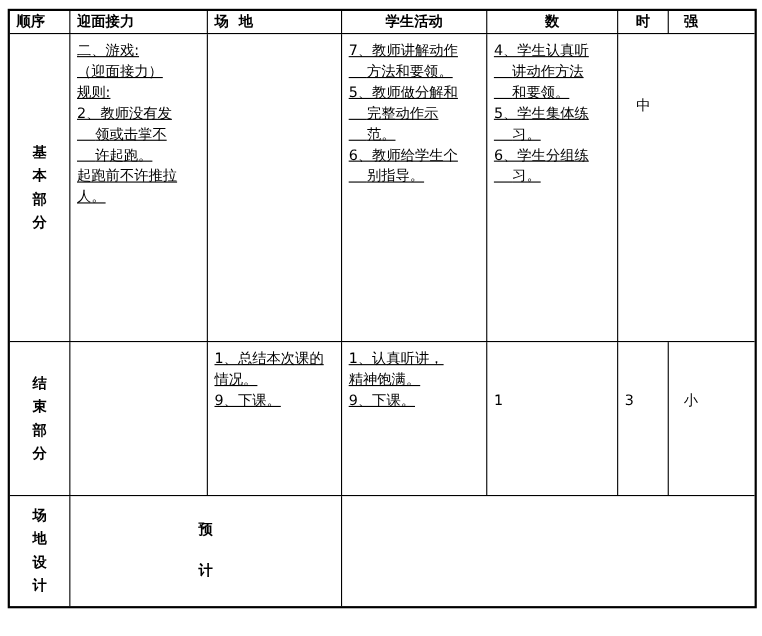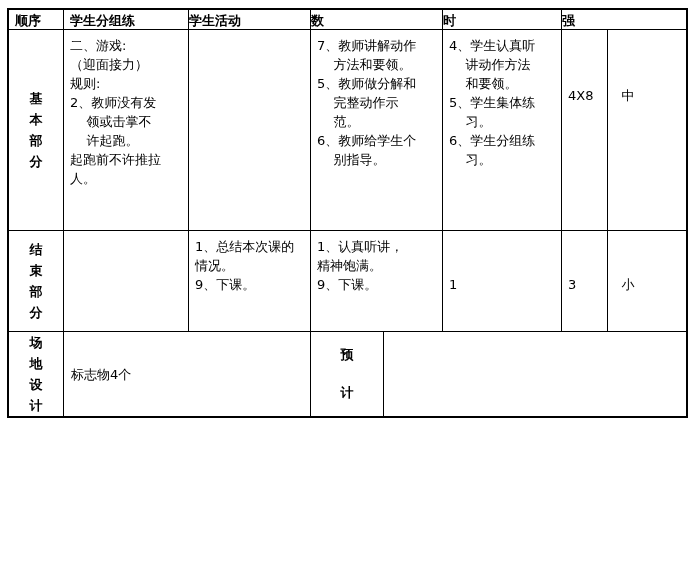--- a/index.html
+++ b/index.html
@@ -10,21 +10,21 @@
     height: 578px;
     background: #ffffff;
     font-family: "DejaVu Sans", sans-serif;
     color: #000000;
   }
   .doc-table {
     position: absolute;
     left: 7px;
     top: 8px;
     width: 681px;
-    height: 410px;
+    height: 545px;
     border: 2px solid #000000;
     background: #ffffff;
     display: flex;
     flex-direction: column;
   }
   .t-row {
     display: grid;
     grid-template-columns: 55px 125px 122px 132px 119px 46px 40px 1fr;
     border-bottom: 1px solid #000000;
   }
@@ -42,33 +42,34 @@
     font-size: 13px;
     line-height: 19px;
   }
   .cell:last-child { border-right: none; }
   .hcell {
     font-weight: bold;
     padding: 2px 0 0 6px;
     line-height: 17px;
     white-space: pre;
   }
-  .hcell.center { padding-left: 0; text-align: left; }
+  .hcell.center { padding-left: 0; text-align: center; }
   .section-cell {
     display: flex;
     align-items: center;
     justify-content: center;
     text-align: center;
     font-weight: bold;
     white-space: pre-line;
     line-height: 21px;
   }
   .body-text {
     padding: 6px 4px 0 6px;
     white-space: pre-wrap;
+    text-decoration: underline;
   }
   .val-cell { white-space: pre; }
   .pt-main { padding-top: 56px; padding-left: 6px; }
   .pt-main.center { padding-left: 0; text-align: center; }
   .pt-end  { padding-top: 44px; padding-left: 6px; }
   .pt-end.center { padding-left: 0; text-align: center; }
   .footer-content {
     display: flex;
     align-items: center;
     padding-left: 7px;
@@ -85,21 +86,22 @@
   }
 </style>
 </head>
 <body>
 
 <div class="canvas">
   <div class="doc-table">
 
     <div class="t-row row-header">
       <div class="cell hcell">顺序</div>
-      <div class="cell hcell">学生分组练</div>
+      <div class="cell hcell">迎面接力</div>
+      <div class="cell hcell">场  地</div>
       <div class="cell hcell center">学生活动</div>
       <div class="cell hcell center">数</div>
       <div class="cell hcell center">时</div>
       <div class="cell hcell center">强</div>
     </div>
 
     <div class="t-row row-main">
       <div class="cell section-cell">基
 本
 部
@@ -120,21 +122,20 @@
     范。
 6、教师给学生个
     别指导。</div>
       <div class="cell body-text">4、学生认真听
     讲动作方法
     和要领。
 5、学生集体练
     习。
 6、学生分组练
     习。</div>
-      <div class="cell val-cell pt-main">4X8</div>
       <div class="cell val-cell pt-main center">中</div>
     </div>
 
     <div class="t-row row-end">
       <div class="cell section-cell">结
 束
 部
 分</div>
       <div class="cell"></div>
       <div class="cell body-text">1、总结本次课的
@@ -146,20 +147,19 @@
       <div class="cell val-cell pt-end">1</div>
       <div class="cell val-cell pt-end">3</div>
       <div class="cell val-cell pt-end center">小</div>
     </div>
 
     <div class="t-row footer-row">
       <div class="cell section-cell">场
 地
 设
 计</div>
-      <div class="cell footer-content">标志物4个</div>
       <div class="cell estimate-cell">预
 计</div>
       <div class="cell"></div>
     </div>
 
   </div>
 </div>
 
 </body></html>

